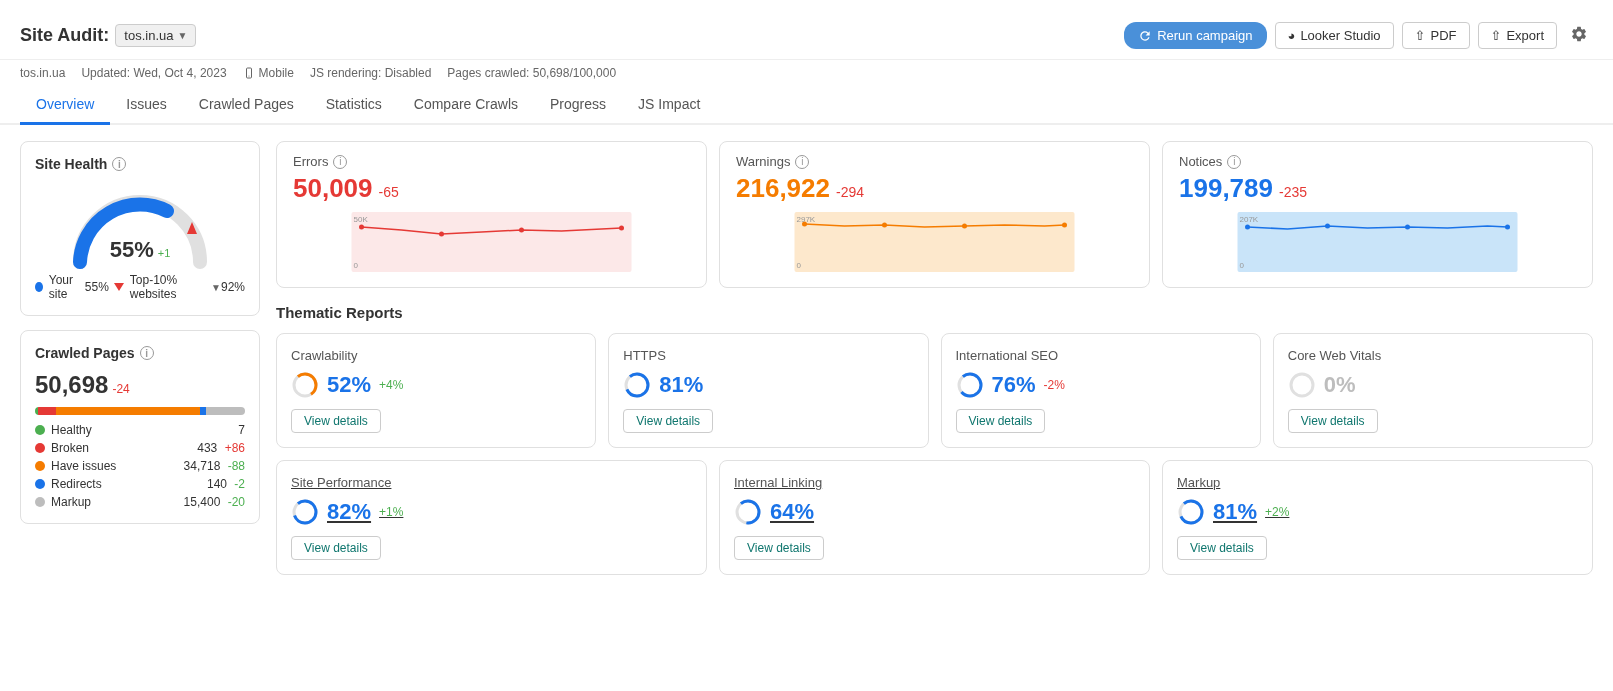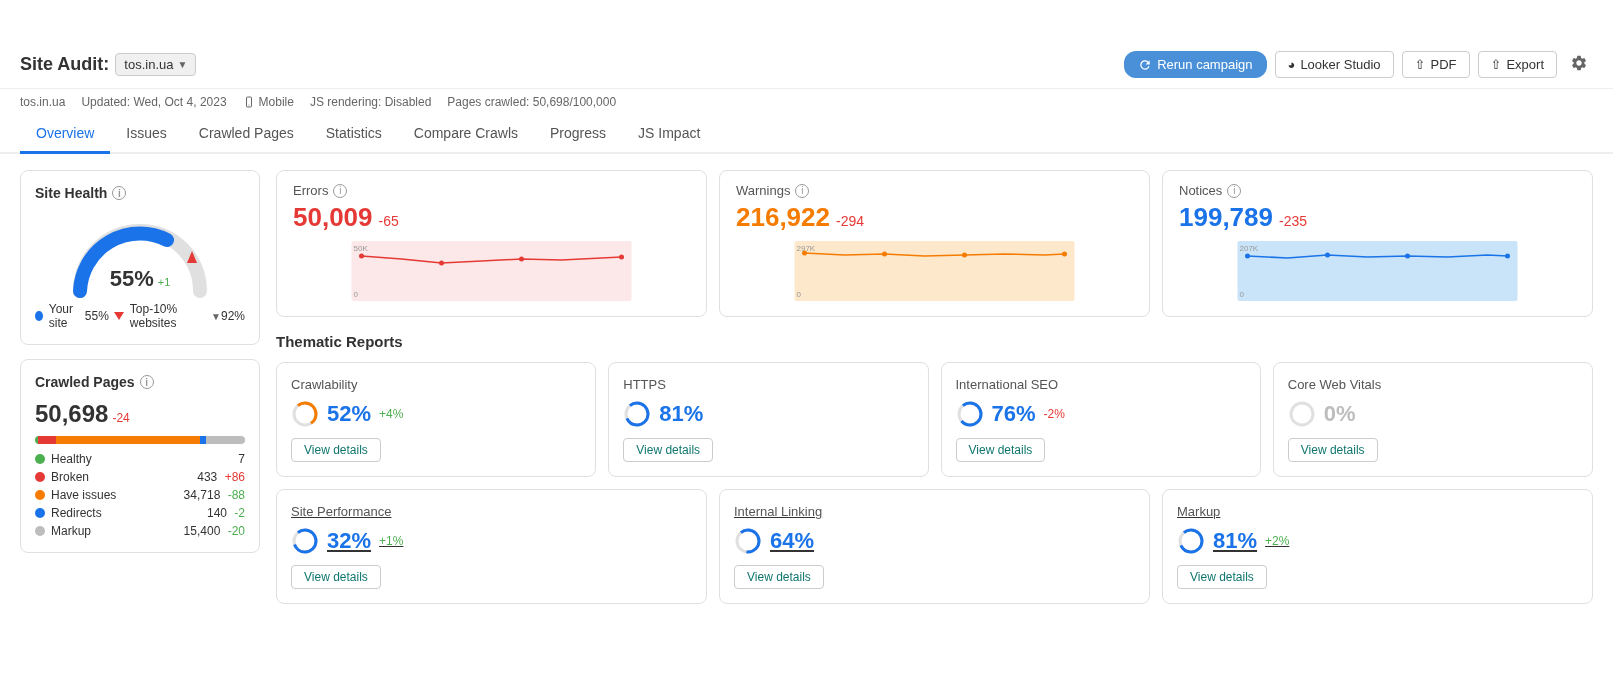--- a/index.html
+++ b/index.html
@@ -3,23 +3,22 @@
   <meta charset="utf-8">
   <style>
     * { box-sizing: border-box; margin: 0; padding: 0; }
     body { font-family: Arial, sans-serif; font-size: 13px; color: #333; background: #fff; }
 
     
     .top-bar {
       display: flex;
       align-items: center;
       justify-content: space-between;
-      padding: 12px 20px 8px;
+      padding: 20px 20px 8px;
       border-bottom: 1px solid #eee;
-      margin-top: 37px;
     }
     .top-bar-left { display: flex; align-items: center; gap: 6px; }
     .site-audit-title { font-size: 18px; font-weight: bold; color: #333; }
     .site-dropdown {
       display: flex; align-items: center; gap: 4px;
       background: #f0f0f0; border: 1px solid #ccc; border-radius: 4px;
       padding: 3px 8px; font-size: 13px; cursor: pointer;
     }
     .top-bar-right { display: flex; align-items: center; gap: 8px; }
     .btn-rerun {
@@ -451,21 +450,21 @@
 
       <div class="reports-grid-bottom">
 
         <div class="report-card">
           <div class="report-title">Site Performance</div>
           <div class="report-value-row">
             <svg class="circle-progress" viewBox="0 0 28 28">
               <circle cx="14" cy="14" r="11" fill="none" stroke="#e0e0e0" stroke-width="3"></circle>
               <circle cx="14" cy="14" r="11" fill="none" stroke="#1a73e8" stroke-width="3" stroke-dasharray="56 13" stroke-dashoffset="8" transform="rotate(-90 14 14)"></circle>
             </svg>
-            <span class="report-pct">32%</span>
+            <span class="report-pct">82%</span>
             <span class="report-delta green">+1%</span>
           </div>
           <button class="btn-view-details">View details</button>
         </div>
 
         <div class="report-card">
           <div class="report-title">Internal Linking</div>
           <div class="report-value-row">
             <svg class="circle-progress" viewBox="0 0 28 28">
               <circle cx="14" cy="14" r="11" fill="none" stroke="#e0e0e0" stroke-width="3"></circle>

